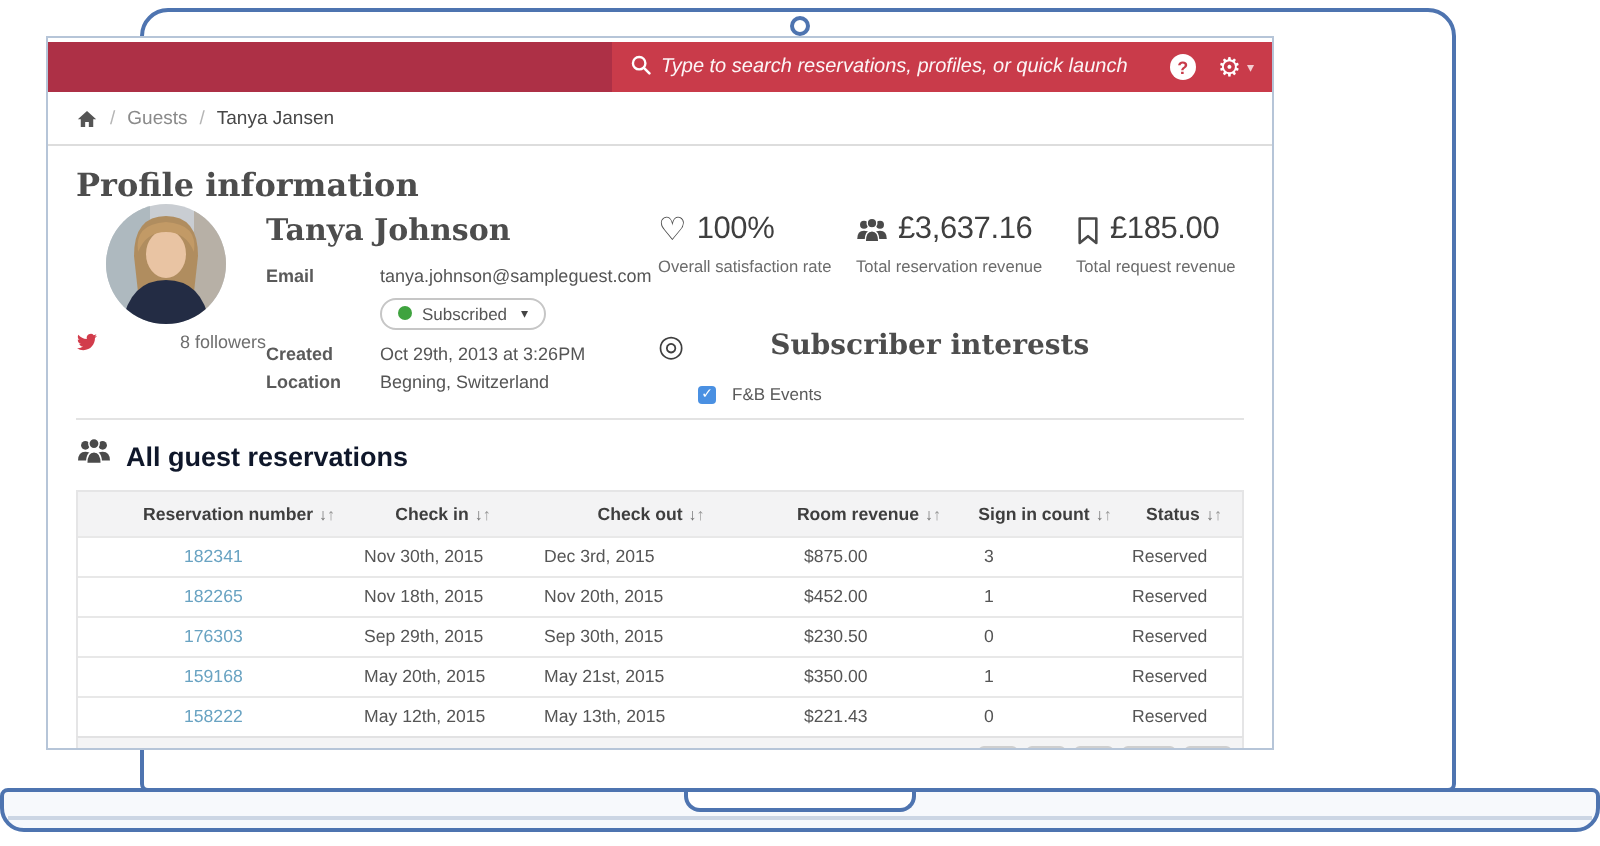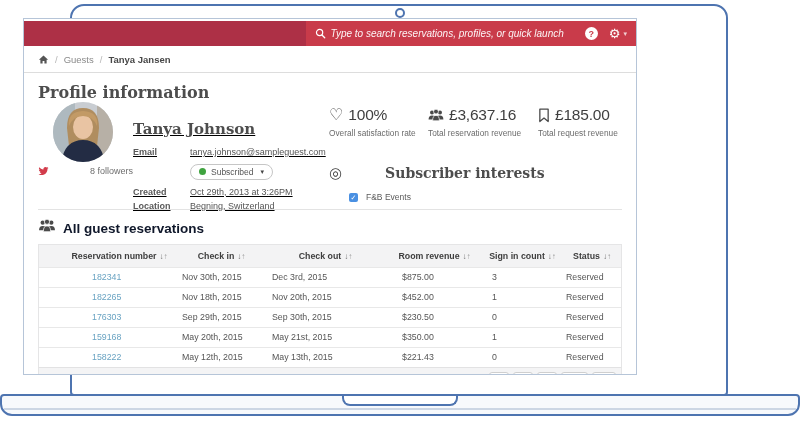--- a/index.html
+++ b/index.html
@@ -35,34 +35,34 @@
                 color:#c93b4a; font-size:9px; font-weight:bold; display:flex;
                 align-items:center; justify-content:center; }
   .gear { font-size:13px; line-height:13px; color:#fff; margin-left:11px; }
   .chev { font-size:7px; color:rgba(255,255,255,.75); margin-left:3px; }
 
   
   .crumbs { height:27px; display:flex; align-items:center; padding:0 14px;
             border-bottom:1px solid #dddddd; font-size:9.5px; color:#8a8a8a; }
   .crumbs .sep { margin:0 6px; color:#b5b5b5; }
   .crumb-link { color:#8a8a8a; }
-  .crumb-current { color:#474747; font-weight:bold; }
+  .crumb-current { color:#474747; font-weight:normal; }
 
   .content { padding:0 14px; }
   h1.sect { font-family:"DejaVu Serif","Liberation Serif",serif; font-size:16px;
             font-weight:600; color:#4d4d4d; margin-top:10px; line-height:19px; }
 
   
   .profile-row { position:relative; height:102px; }
   .avatar { position:absolute; left:15px; top:0; width:60px; height:60px; border-radius:50%;
             overflow:hidden; }
   .tw-row { position:absolute; left:0; top:64px; display:flex; align-items:flex-start;
             font-size:9px; color:#6e6e6e;gap:32px; }
   .tw-row svg { margin-right:9px; }
-  .details { position:absolute; left:95px; top:18px;text-decoration:underline; }
+  .details { position:absolute; left:95px; top:4px; }
   .guest-name { font-family:"DejaVu Serif","Liberation Serif",serif; font-size:15px;
                 font-weight:600; color:#4d4d4d; margin-bottom:9px; }
   .kv { display:flex; font-size:9px; margin-bottom:4px; }
   .kv .k { width:57px; color:#5a5a5a; font-weight:bold; }
   .kv .v { color:#555; }
   .red-link { color:#c4444e; text-decoration:none; }
   .pill { display:inline-flex; align-items:center; border:1px solid #c6c6c6; border-radius:10px;
           padding:2px 8px; margin:1px 0 7px 57px; background:#fff; }
   .dot { width:7px; height:7px; border-radius:50%; background:#3fa33f; margin-right:5px; }
   .pill-label { font-size:8.5px; color:#555; margin-right:7px; }

